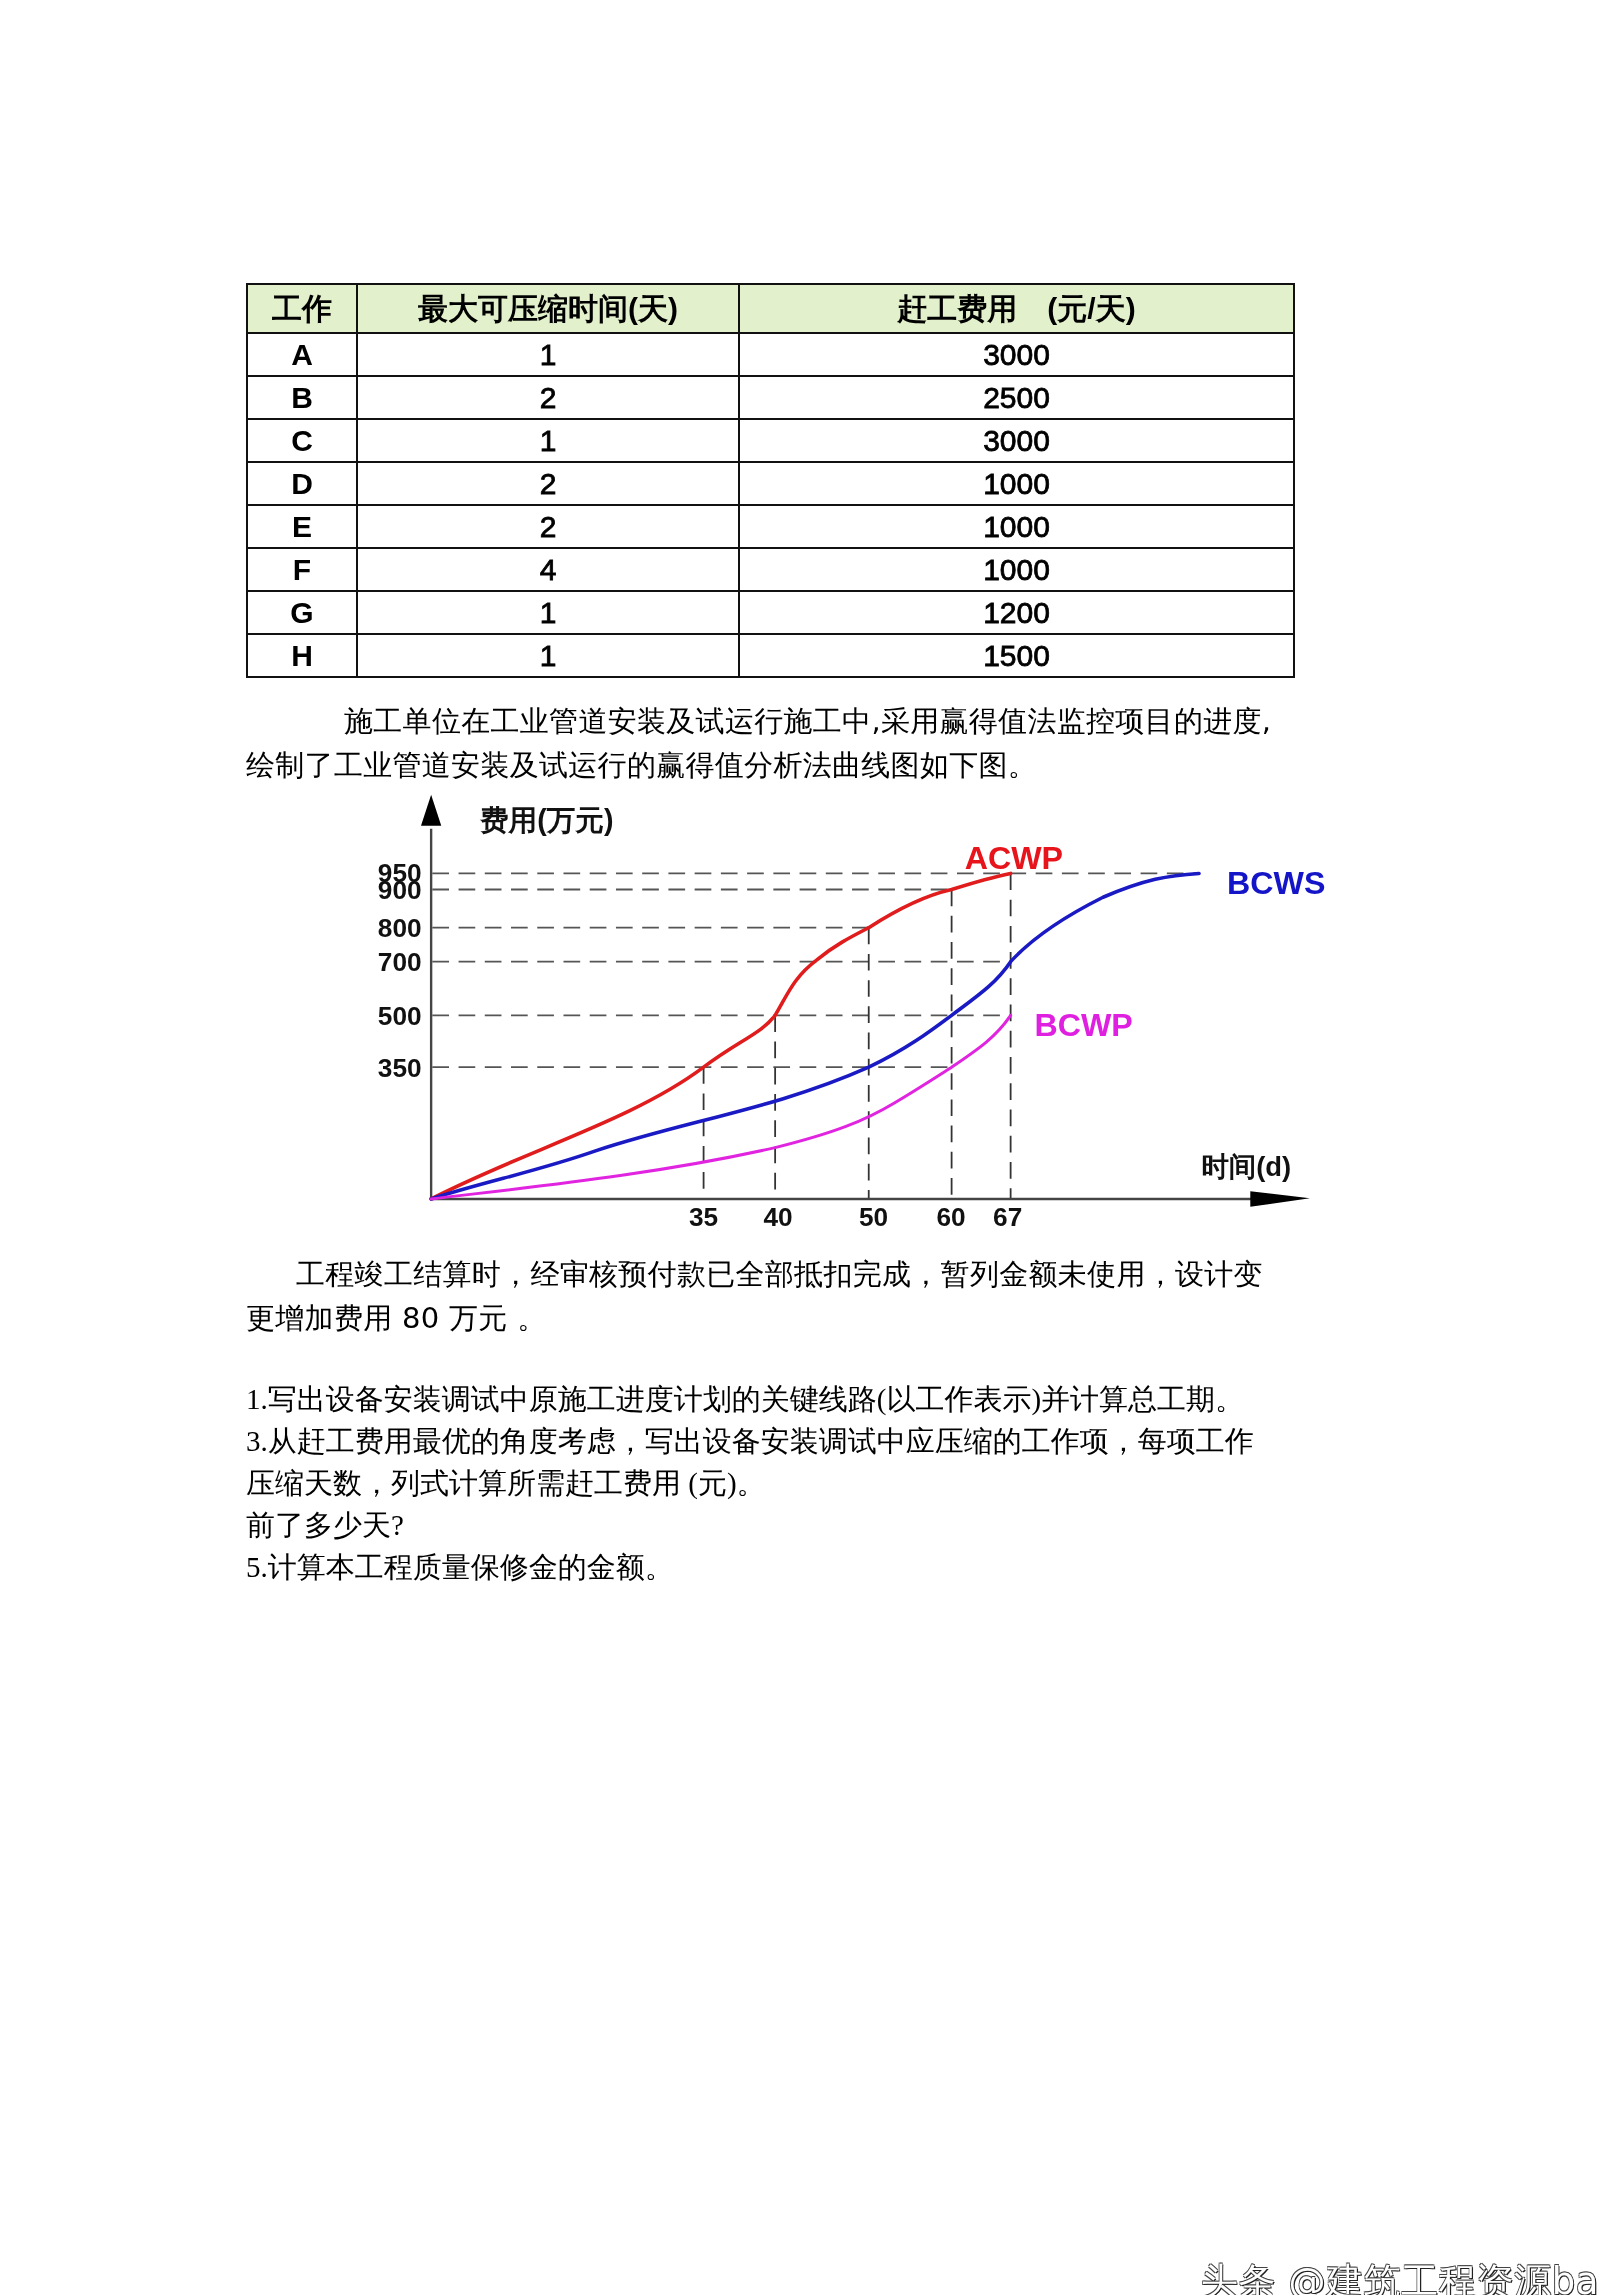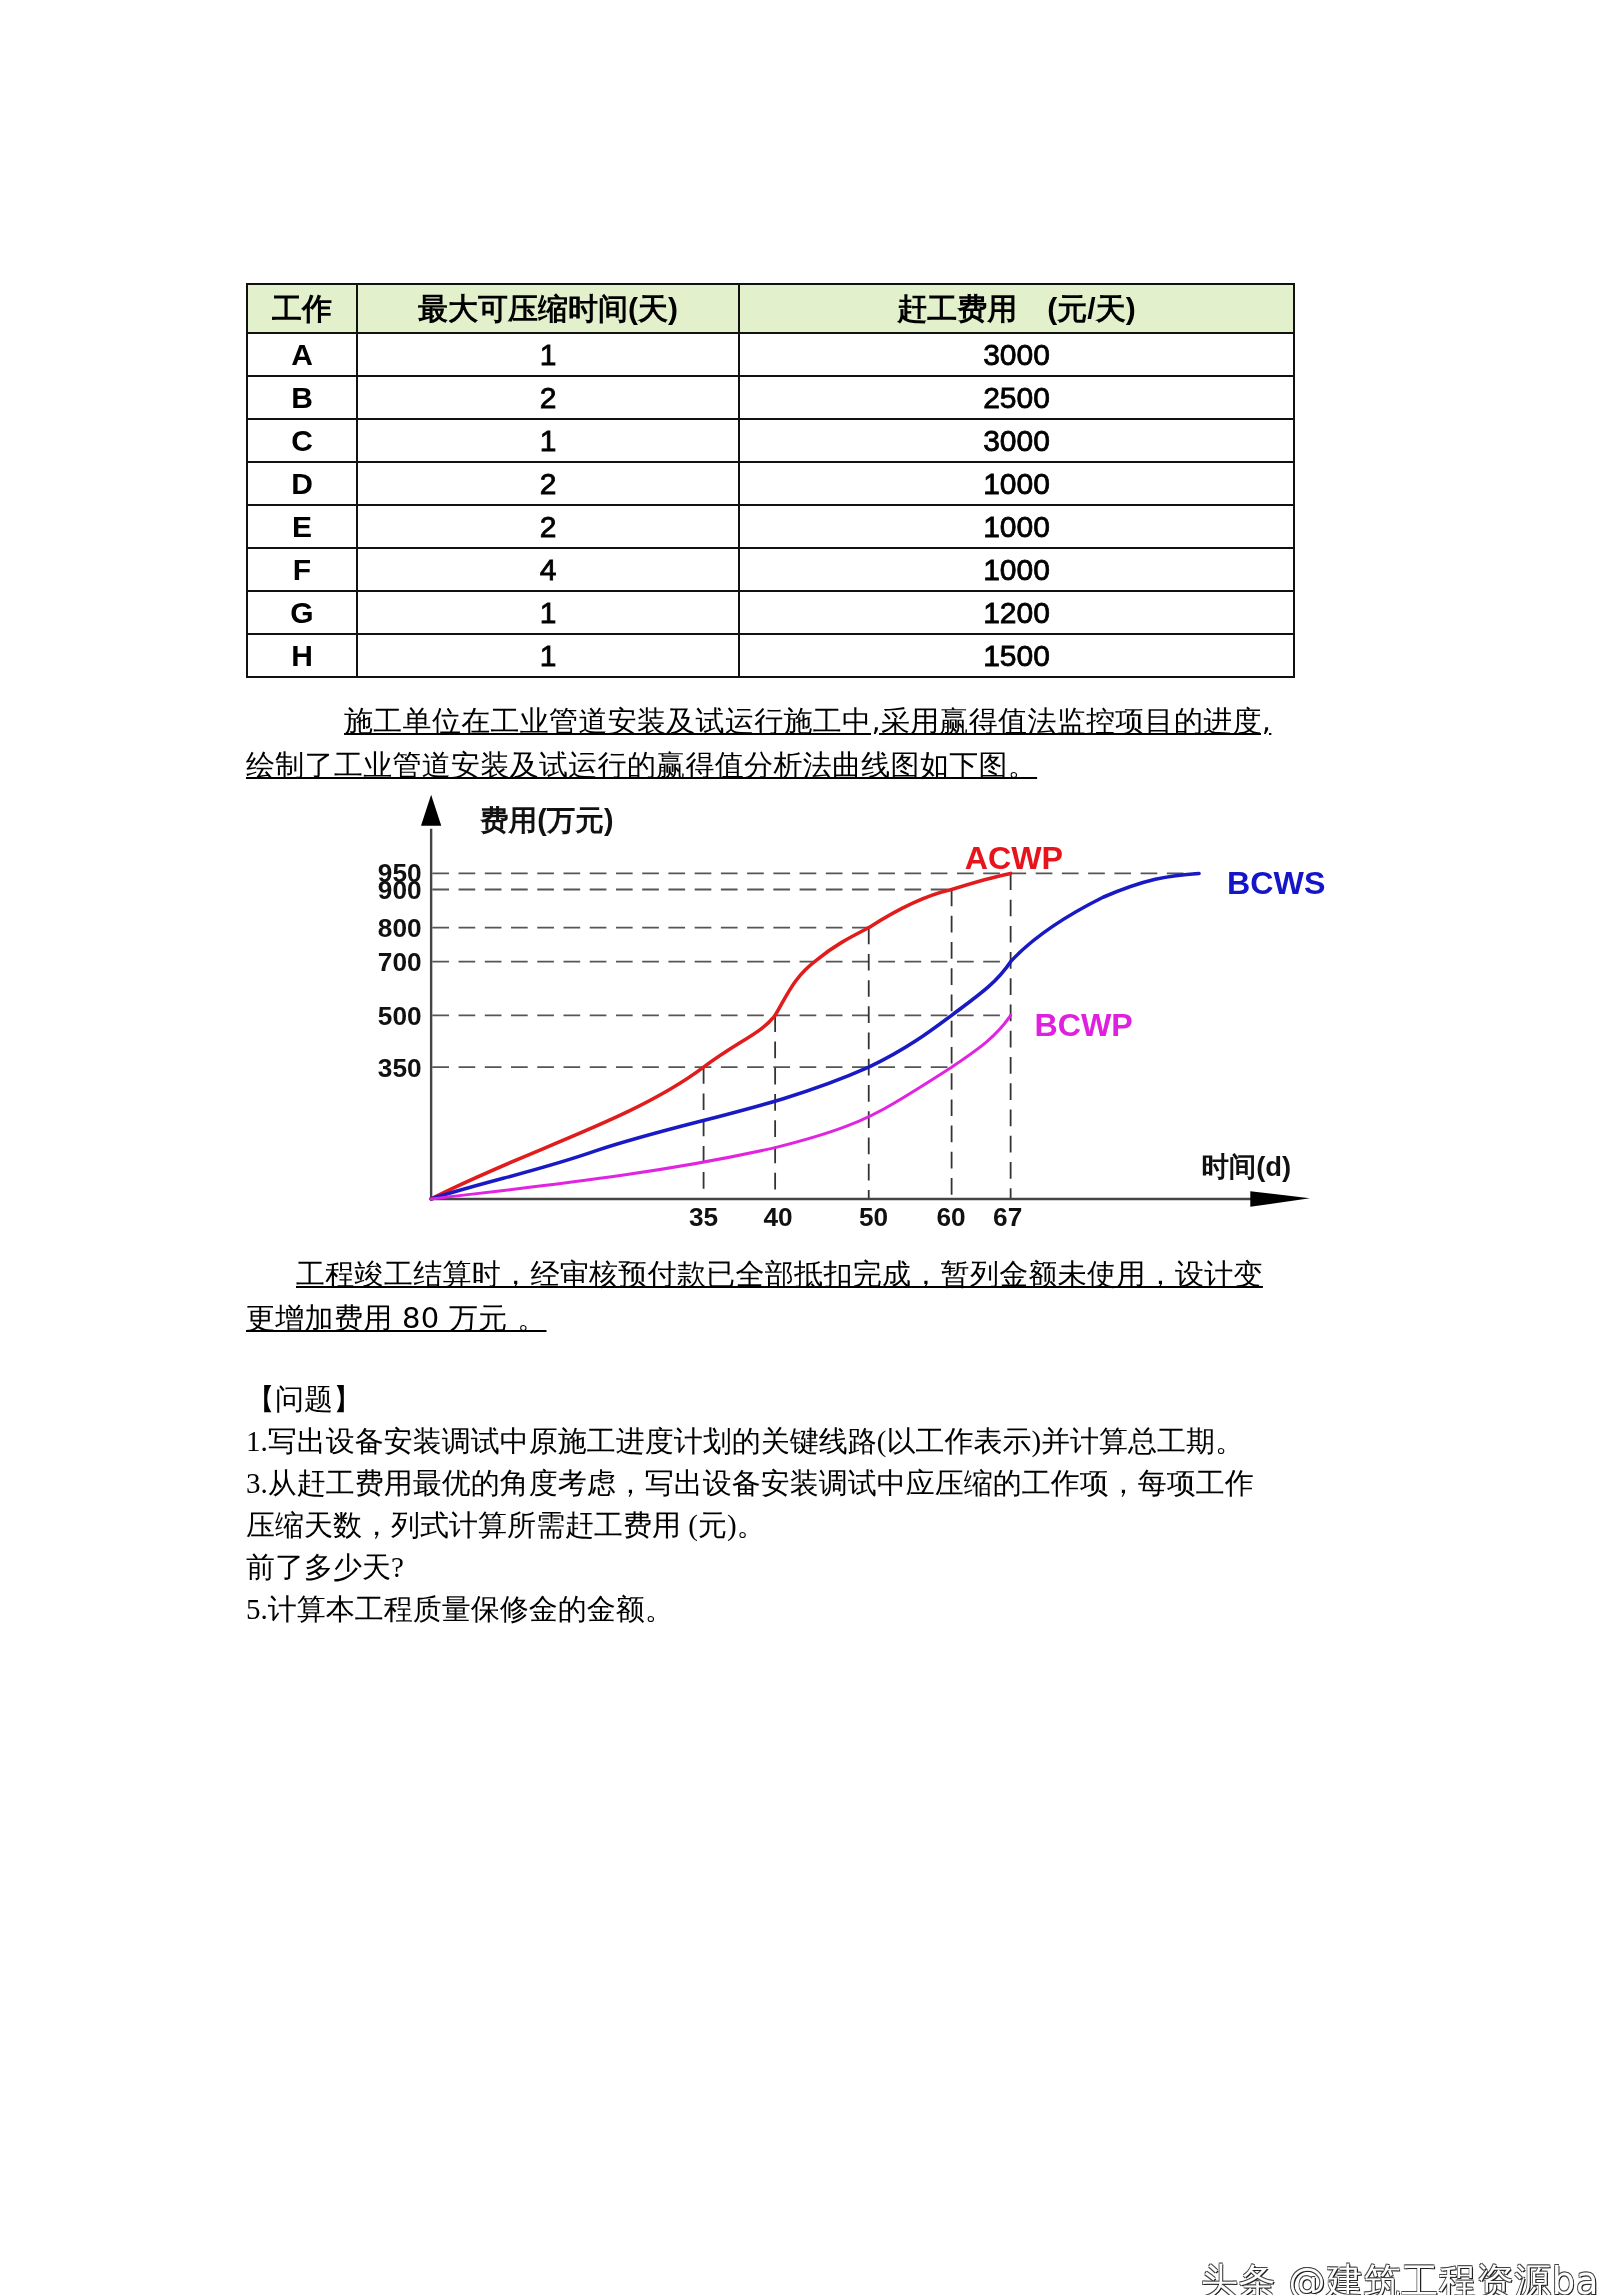--- a/index.html
+++ b/index.html
@@ -23,21 +23,20 @@
   .cost-table td.col-work { font-weight: bold; -webkit-text-stroke: 0; }
   .cost-table col.c1 { width: 110px; }
   .cost-table col.c2 { width: 382px; }
   .cost-table col.c3 { width: 555px; }
 
   
   .para {
     position: absolute; left: 246px; width: 1169px;
     font-family: "DejaVu Sans", sans-serif; font-size: 29px; line-height: 44px;
     letter-spacing: 0.3px;
-    text-decoration: underline;
   }
   .para .indent { display: inline-block; width: 98px; }
   .para .indent-small { display: inline-block; width: 50px; }
 
   .questions { position: absolute; left: 246px; top: 1378px; width: 1169px;
     font-family: "DejaVu Sans", sans-serif; font-size: 29px; line-height: 42px; }
   .questions .q-title { display: block; }
   .questions .q-item { display: block; font-family: Liberation Serif, serif; }
 
   
@@ -172,21 +171,20 @@
   <text class="chart-text" x="2058" y="1500" font-size="54" fill="#1414c8">BCWS</text>
   <text class="chart-text" x="1735" y="1738" font-size="54" fill="#e020e0">BCWP</text>
 </svg>
 
 <div class="para" style="top:1252px;">
   <span class="indent-small"></span><span>工程竣工结算时，经审核预付款已全部抵扣完成，暂列金额未使用，设计变</span><br>
   <span>更增加费用 80 万元 。</span>
 </div>
 
 <div class="questions">
-  <span class="q-title">【问题】</span>
   <span class="q-item">1.写出设备安装调试中原施工进度计划的关键线路(以工作表示)并计算总工期。</span>
   <span class="q-item">3.从赶工费用最优的角度考虑，写出设备安装调试中应压缩的工作项，每项工作</span>
   <span class="q-item">压缩天数，列式计算所需赶工费用 (元)。</span>
   <span class="q-item">前了多少天?</span>
   <span class="q-item">5.计算本工程质量保修金的金额。</span>
 </div>
 
 <div class="watermark">头条 @建筑工程资源ba</div>
 
 

